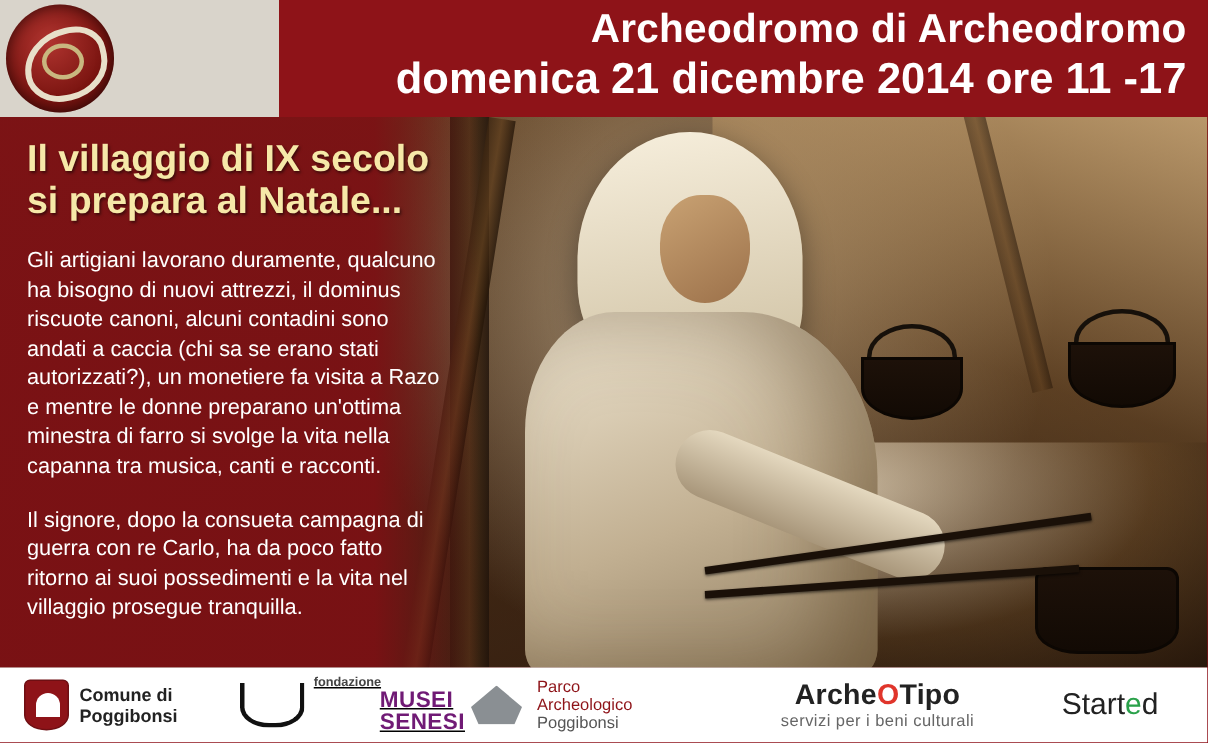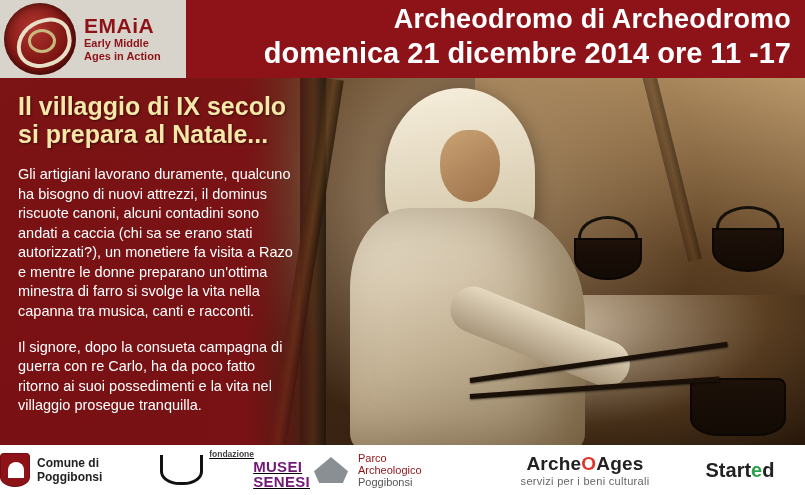--- a/index.html
+++ b/index.html
@@ -131,21 +131,21 @@
     color:#ffffff; font-size:14.5px; line-height:1.35; margin-top:16px;
   }
   .para.second { margin-top:17px; }
 
   
   .footer {
     position:absolute; left:0; bottom:0; width:805px; height:50px;
     background:#ffffff; display:flex; align-items:center;
   }
   .f-item { display:flex; align-items:center; height:50px; }
-  .f-comune { width:160px; }
+  .f-comune { padding-left:16px; width:160px; }
   .crest {
     width:30px; height:34px; background:#8e1318;
     border-radius:4px 4px 50% 50% / 4px 4px 30% 30%;
     position:relative; border:1px solid #6e0f13;
   }
   .crest::after {
     content:""; position:absolute; left:7px; top:8px; width:16px; height:16px;
     background:#ffffff; border-radius:50% 50% 0 0;
   }
   .f-comune-txt { margin-left:7px; font-size:12px; font-weight:bold; color:#222; line-height:1.2; }
@@ -167,21 +167,21 @@
   }
   .parco-txt { margin-left:6px; line-height:1.12; font-size:11px; font-weight:normal; }
   .pk-1 { color:#8e1318; }
   .pk-2 { color:#8e1318; }
   .pk-3 { color:#555; }
   .f-arche { width:180px; display:flex; align-items:center; justify-content:center; flex-direction:column; }
   .arche-main { font-size:19px; font-weight:bold; color:#222; letter-spacing:.2px; }
   .arche-main .o { color:#e0352b; }
   .arche-sub { font-size:11px; color:#666; letter-spacing:.3px; }
   .f-started { flex:1; display:flex; align-items:center; justify-content:center; }
-  .started-txt { font-size:20px; font-weight:bold; color:#222; }
+  .started-txt { font-size:20px; font-weight:normal; color:#222; }
   .started-txt .dot { color:#2aa14a; }
 </style>
 </head>
 <body>
 
 <div class="poster">
 
   <div class="photo">
     <div class="wall-light"></div>
 
@@ -207,25 +207,20 @@
 
   <div class="panel">
     <div class="headline">Il villaggio di IX secolo si prepara al Natale...</div>
     <div class="para second">Gli artigiani lavorano duramente, qualcuno ha bisogno di nuovi attrezzi, il dominus riscuote canoni, alcuni contadini sono andati a caccia (chi sa se erano stati autorizzati?), un monetiere fa visita a Razo e mentre le donne preparano un'ottima minestra di farro si svolge la vita nella capanna tra musica, canti e racconti.</div>
     <div class="para">Il signore, dopo la consueta campagna di guerra con re Carlo, ha da poco fatto ritorno ai suoi possedimenti e la vita nel villaggio prosegue tranquilla.</div>
   </div>
 
   <div class="header">
     <div class="logo-badge">
       <div class="logo-circle"></div>
-      <div class="logo-text">
-        <div class="logo-emaia">EMAiA</div>
-        <div class="logo-sub">Early Middle</div>
-        <div class="logo-sub">Ages in Action</div>
-      </div>
     </div>
     <div class="header-titles">
       <div class="ttl1">Archeodromo di Archeodromo</div>
       <div class="ttl2">domenica 21 dicembre 2014 ore 11 -17</div>
     </div>
   </div>
 
   <div class="footer">
 
     <div class="f-item f-comune">
@@ -250,21 +245,21 @@
           <div class="hut"></div>
         </div>
       <div class="parco-txt">
         <div class="pk-1">Parco</div>
         <div class="pk-2">Archeologico</div>
         <div class="pk-3">Poggibonsi</div>
       </div>
     </div>
 
     <div class="f-item f-arche">
-      <div class="arche-main"><span>Arche</span><span class="o">O</span><span>Ages</span></div>
+      <div class="arche-main"><span>Arche</span><span class="o">O</span><span>Tipo</span></div>
       <div class="arche-sub">servizi per i beni culturali</div>
     </div>
 
     <div class="f-item f-started">
       <div class="started-txt"><span>Start</span><span class="dot">e</span><span>d</span></div>
     </div>
 
   </div>
 </div>
 

